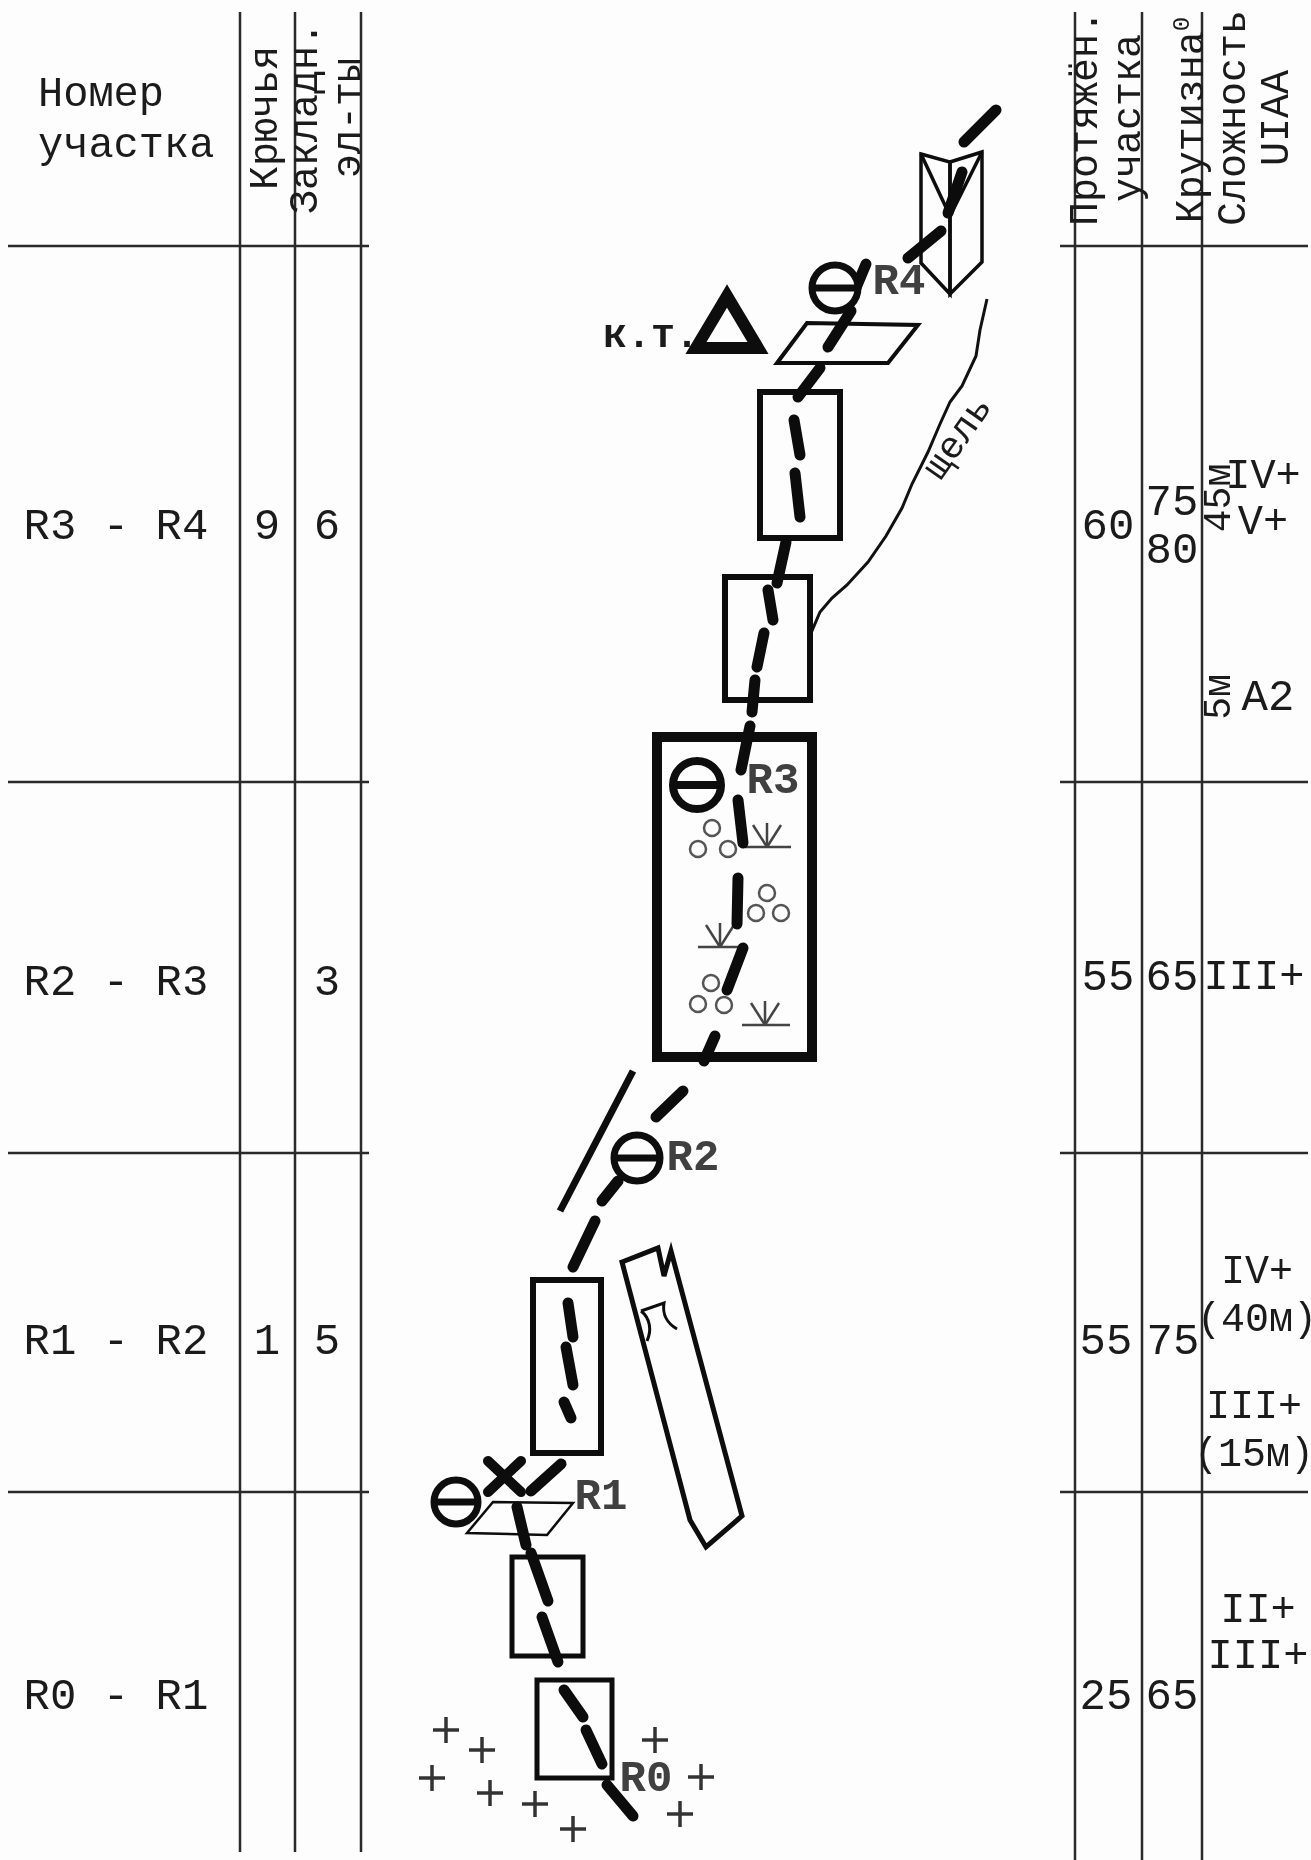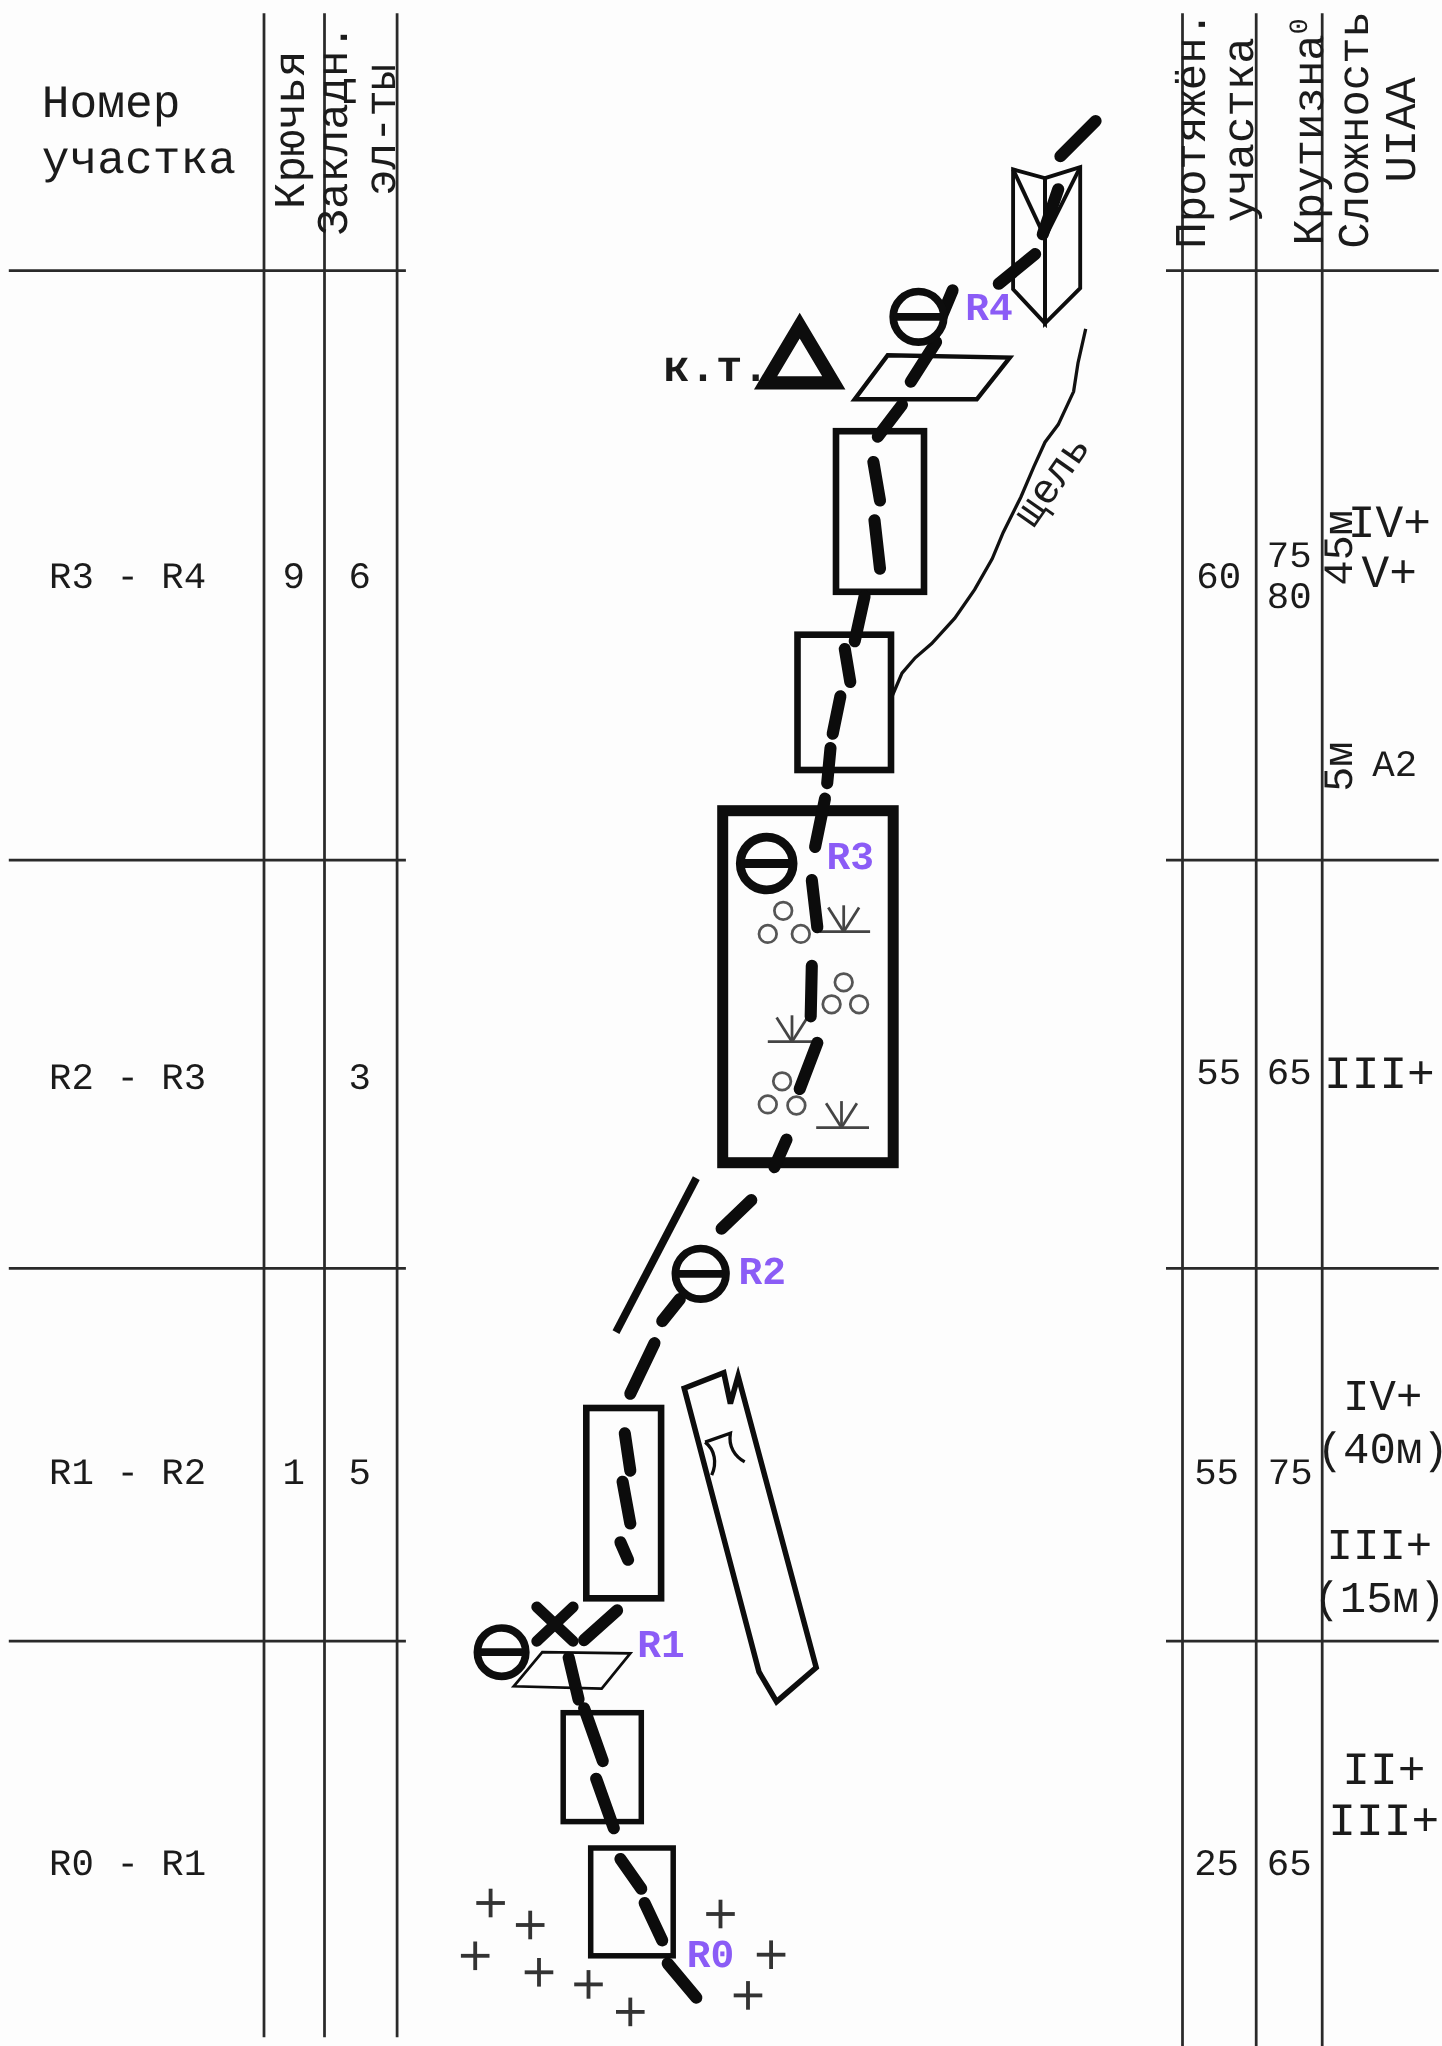--- a/index.html
+++ b/index.html
@@ -1,25 +1,25 @@
 <!DOCTYPE html>
 <html><head>
 <meta charset="utf-8">
 <style>
   html,body{margin:0;padding:0;background:#e8e8e8;}
   #page{position:relative;width:1311px;height:1860px;background:#fdfdfd;overflow:hidden;
         font-family:Liberation Mono, monospace;color:#1b1b1b;}
   #topo-svg{position:absolute;left:0;top:0;}
   .lbl{position:absolute;transform:translate(-50%,-50%);white-space:pre-line;
-       text-align:center;line-height:1.1;font-size:34px;color:#1b1b1b;}
+       text-align:center;line-height:1.1;font-size:44px;color:#1b1b1b;}
   .rot{position:absolute;transform:translate(-50%,-50%) rotate(-90deg);
        white-space:pre-line;text-align:center;line-height:1.08;font-size:40px;}
   .hdr{font-size:40px;}
   .hdr-left{position:absolute;font-size:42px;line-height:1.22;white-space:pre-line;}
-  .blue{color:#8b5cf6;font-weight:600;font-size:36px;}
+  .blue{color:#404040;font-weight:600;font-size:44px;}
   .small-par{font-size:40px;line-height:1.2;}
   sup{font-size:24px;}
   .kt{font-size:40px;font-weight:700;}
   .crack-lbl{position:absolute;transform:translate(-50%,-50%) rotate(-55deg);
        font-size:38px;font-weight:500;}
   .rotval{font-size:38px;}
 </style>
 </head>
 <body>
 

